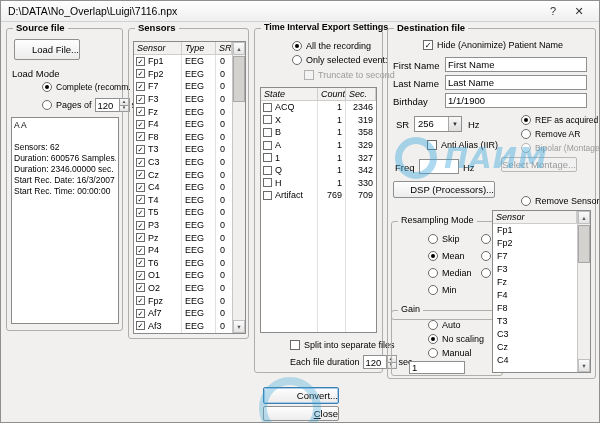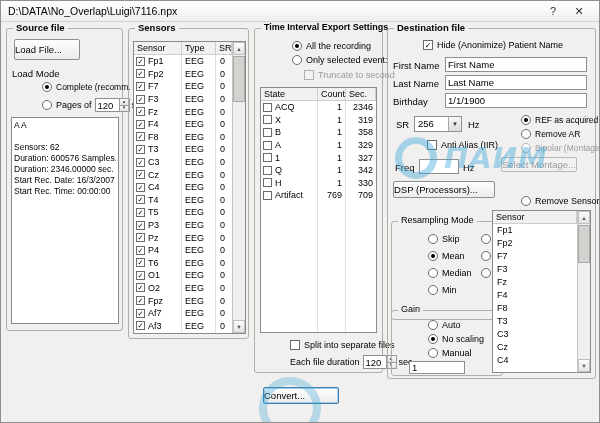--- a/index.html
+++ b/index.html
@@ -16,36 +16,36 @@
   .small{font-size:9px;white-space:nowrap;}
   .xs{font-size:8.5px;white-space:nowrap;}
   .ctl{display:flex;align-items:center;white-space:nowrap;margin-left:30px;}
   .rad{display:inline-block;flex:none;width:10px;height:10px;border:1px solid #6a6a6a;border-radius:50%;background:#fff;position:relative;margin-right:4px;}
   .rad.sel::after{content:"";position:absolute;left:2px;top:2px;width:4px;height:4px;border-radius:50%;background:#000;}
   .rad.dis{border-color:#b2b2b2;}
   .cb{display:inline-block;flex:none;width:10px;height:10px;border:1px solid #6a6a6a;background:#fff;margin-right:4px;font-size:8px;line-height:9px;text-align:center;}
   .cb.checked::before{content:"\2713";}
   .cb.dis{border-color:#b2b2b2;background:#f3f3f3;}
   .dis{color:#9a9a9a;}
-  .btn{display:block;background:linear-gradient(#fefefe,#ececec);border:1px solid #8f8f8f;border-radius:2px;font-family:inherit;font-size:9.5px;color:#000;text-align:left;}
+  .btn{display:block;background:linear-gradient(#fefefe,#ececec);border:1px solid #8f8f8f;border-radius:2px;font-family:inherit;font-size:9.5px;color:#000;text-align:right;}
   .btn.default{border:1px solid #3c7fb1;box-shadow:inset 0 0 0 1px #a9cbe8;}
   .btn.disbtn{color:#9a9a9a;background:#f1f1f1;border-color:#b8b8b8;box-shadow:none;}
   .input{border:1px solid #8f8f8f;background:#fff;font-family:inherit;font-size:9.5px;padding:0 2px;}
   .spin{display:inline-flex;flex-direction:column;width:11px;height:14px;margin-left:-1px;}
   .spin i{flex:1;border:1px solid #9a9a9a;background:linear-gradient(#fafafa,#e2e2e2);display:flex;align-items:center;justify-content:center;font-style:normal;font-size:4.5px;line-height:1;color:#444;}
   .spin i + i{margin-top:-1px;}
   .su::before{content:"\25B2";}
   .sd::before{content:"\25BC";}
   .combo{position:absolute;display:flex;border:1px solid #8f8f8f;background:#fff;}
   .cval{flex:1;font-size:9.5px;padding:1px 3px;}
   .carrow{width:13px;background:linear-gradient(#f7f7f7,#dedede);border-left:1px solid #a8a8a8;display:flex;align-items:center;justify-content:center;font-size:6px;color:#333;}
   .carrow::before{content:"\25BC";}
   .table{position:absolute;border:1px solid #8a8a8a;background:#fff;overflow:hidden;}
   .thead{display:flex;height:13px;padding-right:13px;}
-  .th{background:#f2f1ef;border-right:1px solid #cdcdcd;border-bottom:1px solid #cdcdcd;font-size:9px;padding:1px 0 0 3px;white-space:nowrap;overflow:hidden;}
+  .th{background:#f2f1ef;border-right:1px solid #cdcdcd;border-bottom:1px solid #cdcdcd;font-size:9px;padding:1px 0 0 3px;white-space:nowrap;overflow:hidden;font-style:italic;}
   .tbody{position:relative;overflow:hidden;background-color:#fff;}
   .sensors-lines{background:linear-gradient(to right,transparent 47px,#e0e0e0 47px,#e0e0e0 48px,transparent 48px),linear-gradient(to right,transparent 81px,#e0e0e0 81px,#e0e0e0 82px,transparent 82px);}
   .events-lines{background:linear-gradient(to right,transparent 56px,#e0e0e0 56px,#e0e0e0 57px,transparent 57px),linear-gradient(to right,transparent 84px,#e0e0e0 84px,#e0e0e0 85px,transparent 85px);}
   .trow{display:flex;align-items:center;height:12.6px;font-size:9px;}
   .trow .cb{width:9px;height:9px;margin:0 3px 0 2px;line-height:8px;font-size:7px;}
   .cname{width:34px;overflow:hidden;}
   .ctype{width:34px;padding-left:3px;overflow:hidden;}
   .csr{flex:1;padding-left:4px;overflow:hidden;}
   .estate{width:43px;overflow:hidden;}
   .ecount{width:28px;text-align:right;padding-right:4px;}
@@ -465,20 +465,21 @@
         </div>
       <div class="vscroll">
         <span class="sarrow up"></span>
         <span class="sthumb" style="top:14px;height:38px"></span>
         <span class="sarrow down"></span>
       </div>
     </div>
   </div>
 
   <button class="btn default" style="position:absolute;left:262px;top:386px;width:76px;height:17px">Convert...</button>
+  <button class="btn" style="position:absolute;left:262px;top:405px;width:76px;height:15px"><span class="mn">C</span><span>lose</span></button>
 
   <div class="wm" style="left:394px;top:136px">
     <span class="wm-ring"></span>
     <span class="wm-text">ПАИМ</span>
   </div>
   <div class="wm-ring2" style="left:258px;top:376px"></div>
 
 </div>
 
 </body></html>

